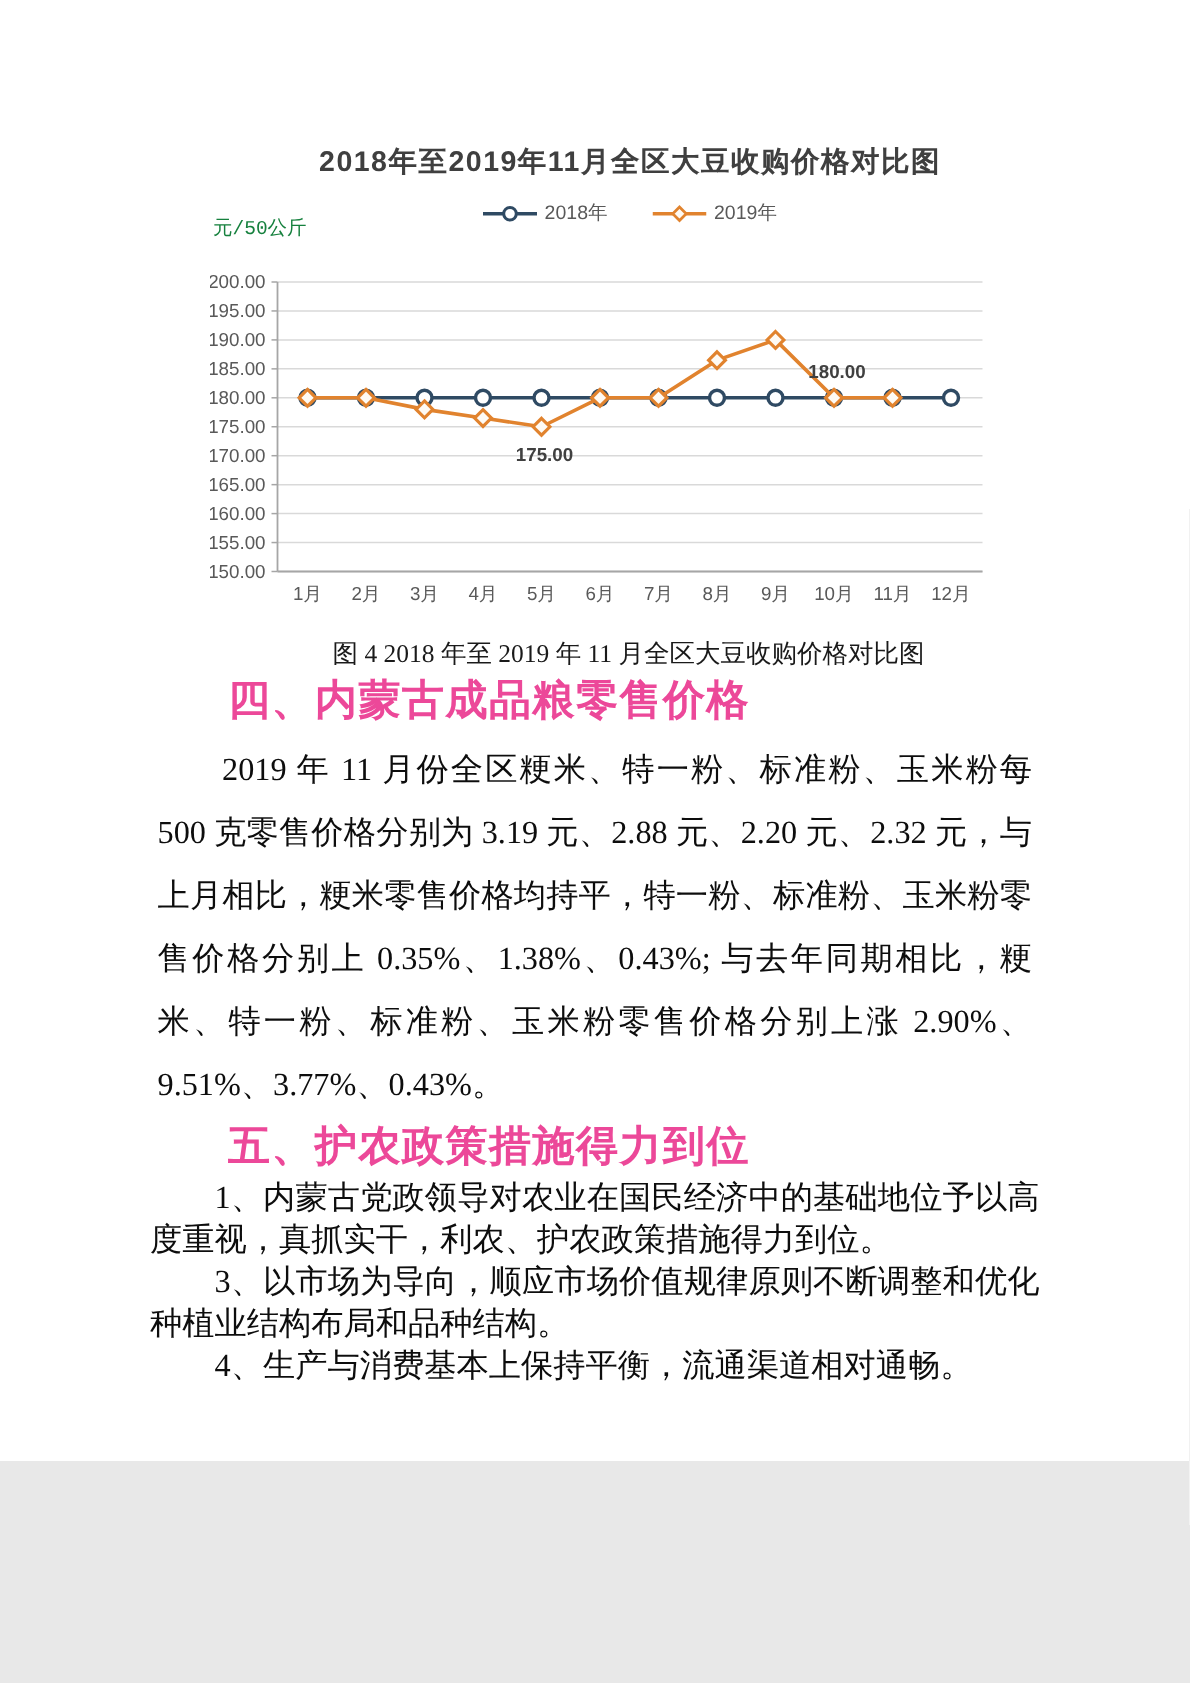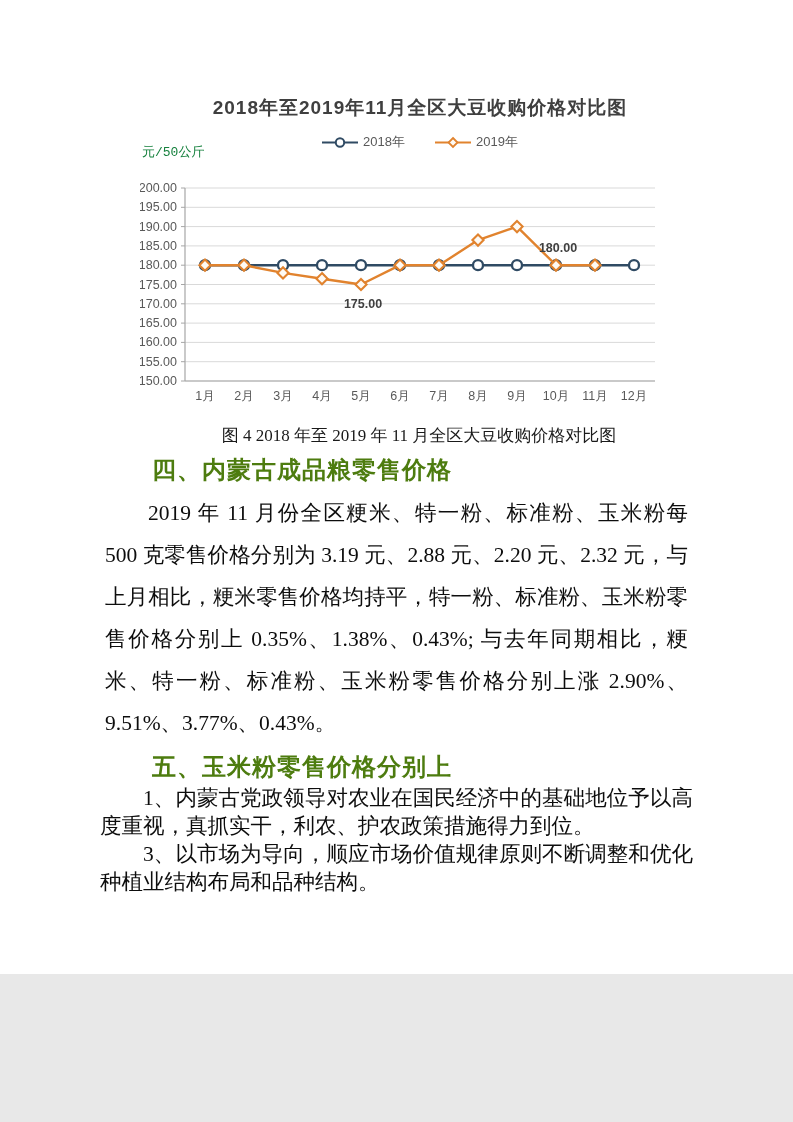--- a/index.html
+++ b/index.html
@@ -30,22 +30,22 @@
   .datalabel{font-family:"Liberation Sans", sans-serif;font-size:12.5px;font-weight:600;fill:#404040;}
   
   .content{position:absolute;left:100px;top:424px;width:593px;}
   .figure-caption{
     margin:0 0 6px 45px;font-size:17px;color:#1a1a1a;
     font-family:"Liberation Serif", serif;
     text-align:center;
   }
   h2.sec-heading{
     margin:6px 0 0 0;padding:0;line-height:34px;
-    font-family:Liberation Sans, sans-serif;font-weight:bold;
-    font-size:24px;color:#4d7c0f;text-indent:52px;letter-spacing:1px;
+    font-family:Liberation Mono, monospace;font-weight:bold;
+    font-size:28px;color:#ec4899;text-indent:52px;letter-spacing:1px;
   }
   .body-par{
     margin:5px;font-size:21.5px;line-height:42px;text-align:justify;
     text-indent:2em;color:#0d0d0d;
   }
   .adv-item{
     margin:0;font-size:21.5px;line-height:28px;text-align:justify;
     text-indent:2em;color:#0d0d0d;
   }
   .page-number{
@@ -154,19 +154,20 @@
         <text x="418" y="74.2" text-anchor="middle" class="datalabel">180.00</text>
       </svg>
   </div>
 
   <div class="content">
     <p class="figure-caption">图 4  2018 年至 2019 年 11 月全区大豆收购价格对比图</p>
 
     <h2 class="sec-heading">四、内蒙古成品粮零售价格</h2>
     <p class="body-par">2019 年 11 月份全区粳米、特一粉、标准粉、玉米粉每 500 克零售价格分别为 3.19 元、2.88 元、2.20 元、2.32 元，与上月相比，粳米零售价格均持平，特一粉、标准粉、玉米粉零售价格分别上 0.35%、1.38%、0.43%; 与去年同期相比，粳米、特一粉、标准粉、玉米粉零售价格分别上涨 2.90%、9.51%、3.77%、0.43%。</p>
 
-    <h2 class="sec-heading">五、玉米粉零售价格分别上</h2>
+    <h2 class="sec-heading">五、护农政策措施得力到位</h2>
     <p class="adv-item">1、内蒙古党政领导对农业在国民经济中的基础地位予以高度重视，真抓实干，利农、护农政策措施得力到位。</p>
     <p class="adv-item">3、以市场为导向，顺应市场价值规律原则不断调整和优化种植业结构布局和品种结构。</p>
+    <p class="adv-item">4、生产与消费基本上保持平衡，流通渠道相对通畅。</p>
   </div>
 
   <div class="page-number">- 9 -</div>
 </div>
 
 </body></html>

